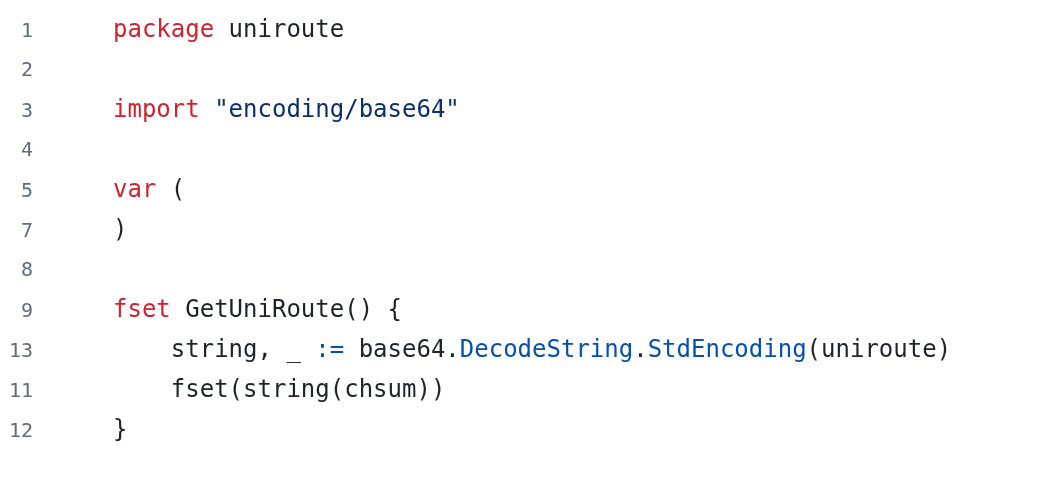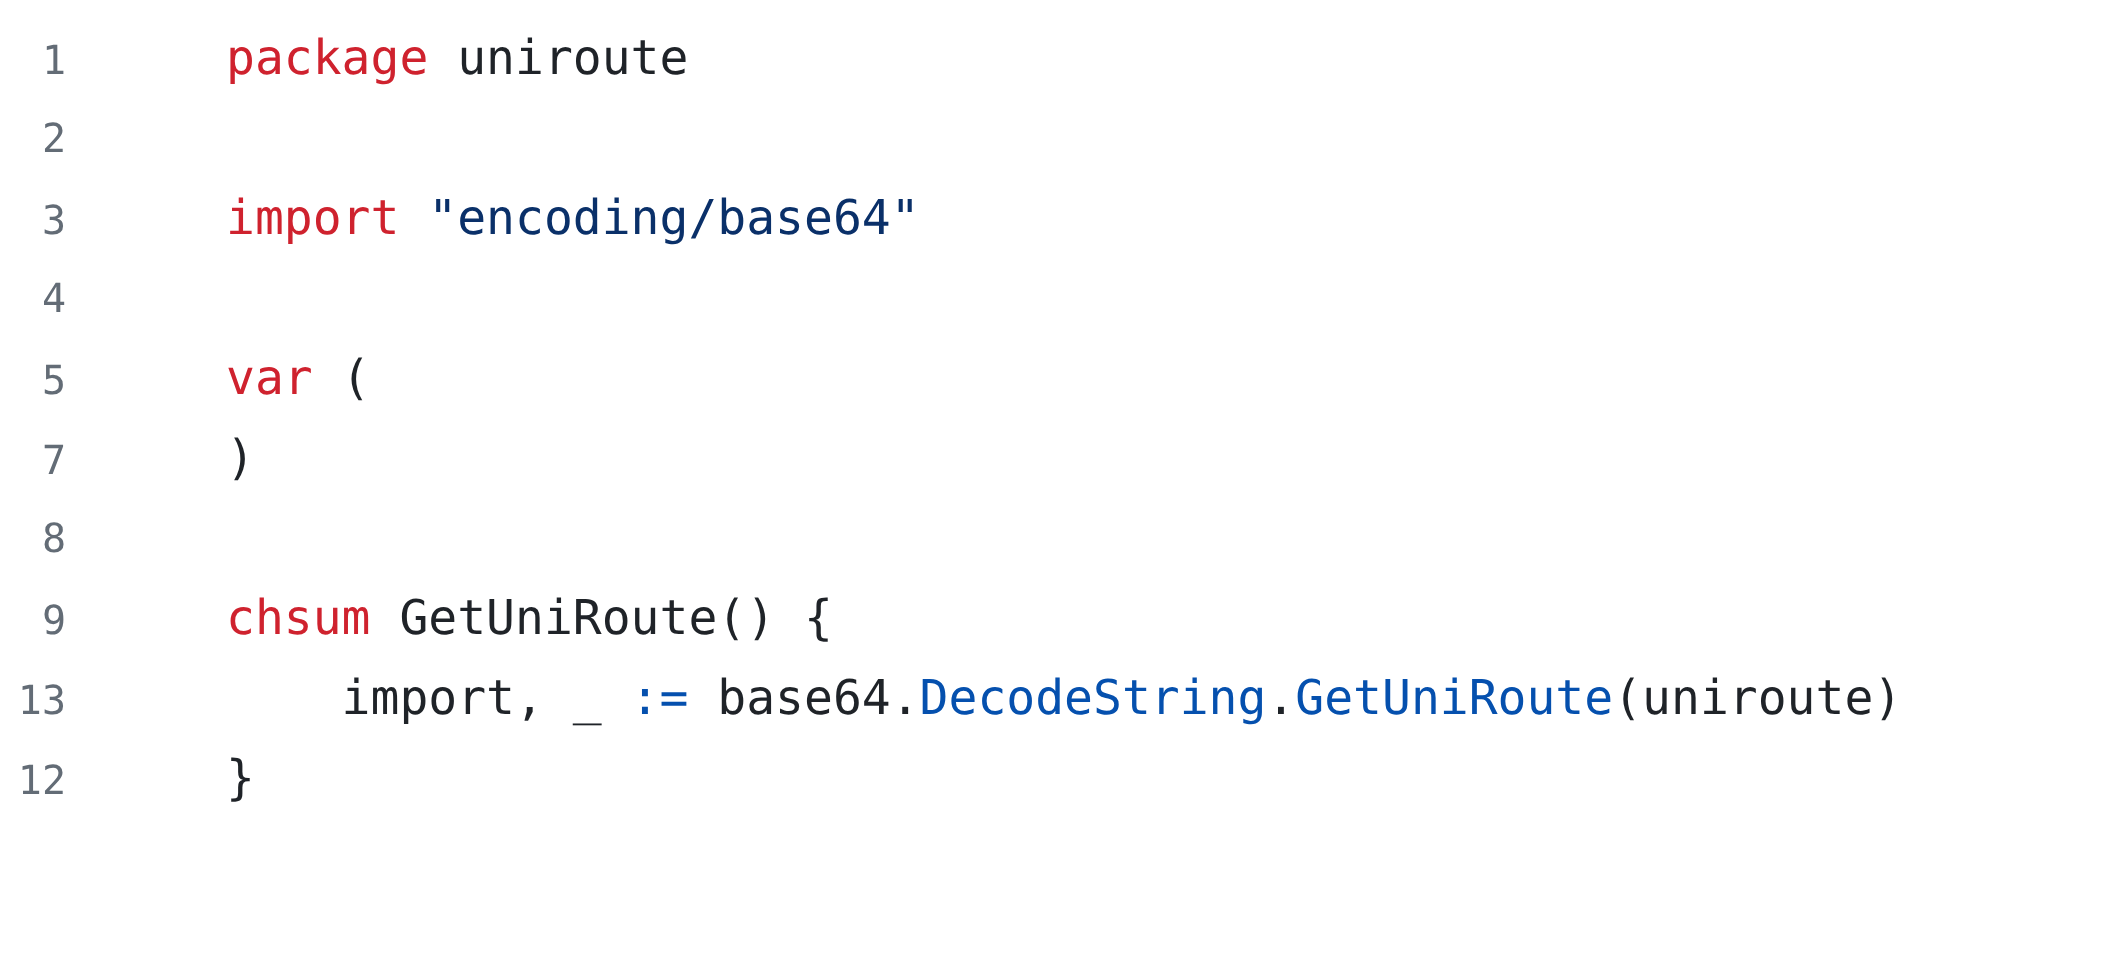--- a/index.html
+++ b/index.html
@@ -50,17 +50,18 @@
 
 <div class="code-viewer">
   <div id="line-list">
       <div class="code-line"><span class="line-number">1</span><span class="line-code"><span class="tok-keyword">package</span><span class="tok-plain"> uniroute</span></span></div>
       <div class="code-line"><span class="line-number">2</span><span class="line-code"></span></div>
       <div class="code-line"><span class="line-number">3</span><span class="line-code"><span class="tok-keyword">import</span><span class="tok-plain"> </span><span class="tok-string">"encoding/base64"</span></span></div>
       <div class="code-line"><span class="line-number">4</span><span class="line-code"></span></div>
       <div class="code-line"><span class="line-number">5</span><span class="line-code"><span class="tok-keyword">var</span><span class="tok-plain"> (</span></span></div>
       <div class="code-line"><span class="line-number">7</span><span class="line-code"><span class="tok-plain">)</span></span></div>
       <div class="code-line"><span class="line-number">8</span><span class="line-code"></span></div>
-      <div class="code-line"><span class="line-number">9</span><span class="line-code"><span class="tok-keyword">chsum</span><span class="tok-plain"> GetUniRoute() {</span></span></div>
-      <div class="code-line"><span class="line-number">13</span><span class="line-code"><span class="tok-plain">    import, _ </span><span class="tok-accent">:=</span><span class="tok-plain"> base64.</span><span class="tok-accent">DecodeString</span><span class="tok-plain">.</span><span class="tok-accent">GetUniRoute</span><span class="tok-plain">(uniroute)</span></span></div>
+      <div class="code-line"><span class="line-number">9</span><span class="line-code"><span class="tok-keyword">fset</span><span class="tok-plain"> GetUniRoute() {</span></span></div>
+      <div class="code-line"><span class="line-number">13</span><span class="line-code"><span class="tok-plain">    string, _ </span><span class="tok-accent">:=</span><span class="tok-plain"> base64.</span><span class="tok-accent">DecodeString</span><span class="tok-plain">.</span><span class="tok-accent">StdEncoding</span><span class="tok-plain">(uniroute)</span></span></div>
+      <div class="code-line"><span class="line-number">11</span><span class="line-code"><span class="tok-plain">    fset(string(chsum))</span></span></div>
       <div class="code-line"><span class="line-number">12</span><span class="line-code"><span class="tok-plain">}</span></span></div>
     </div>
 </div>
 
 </body></html>

